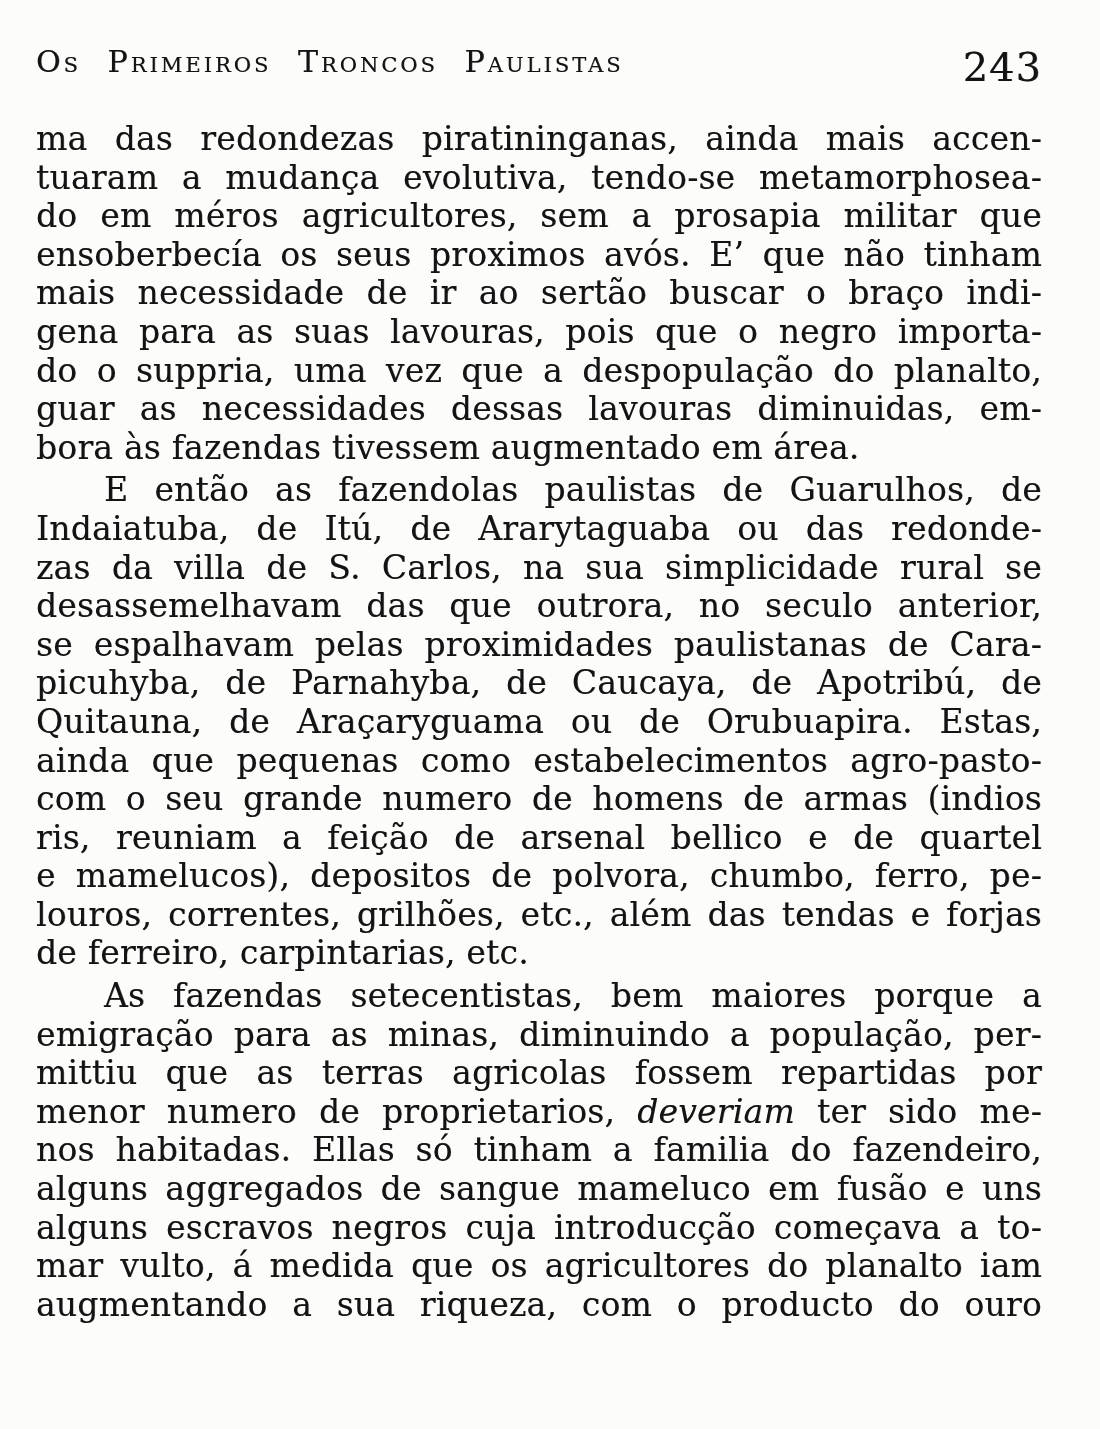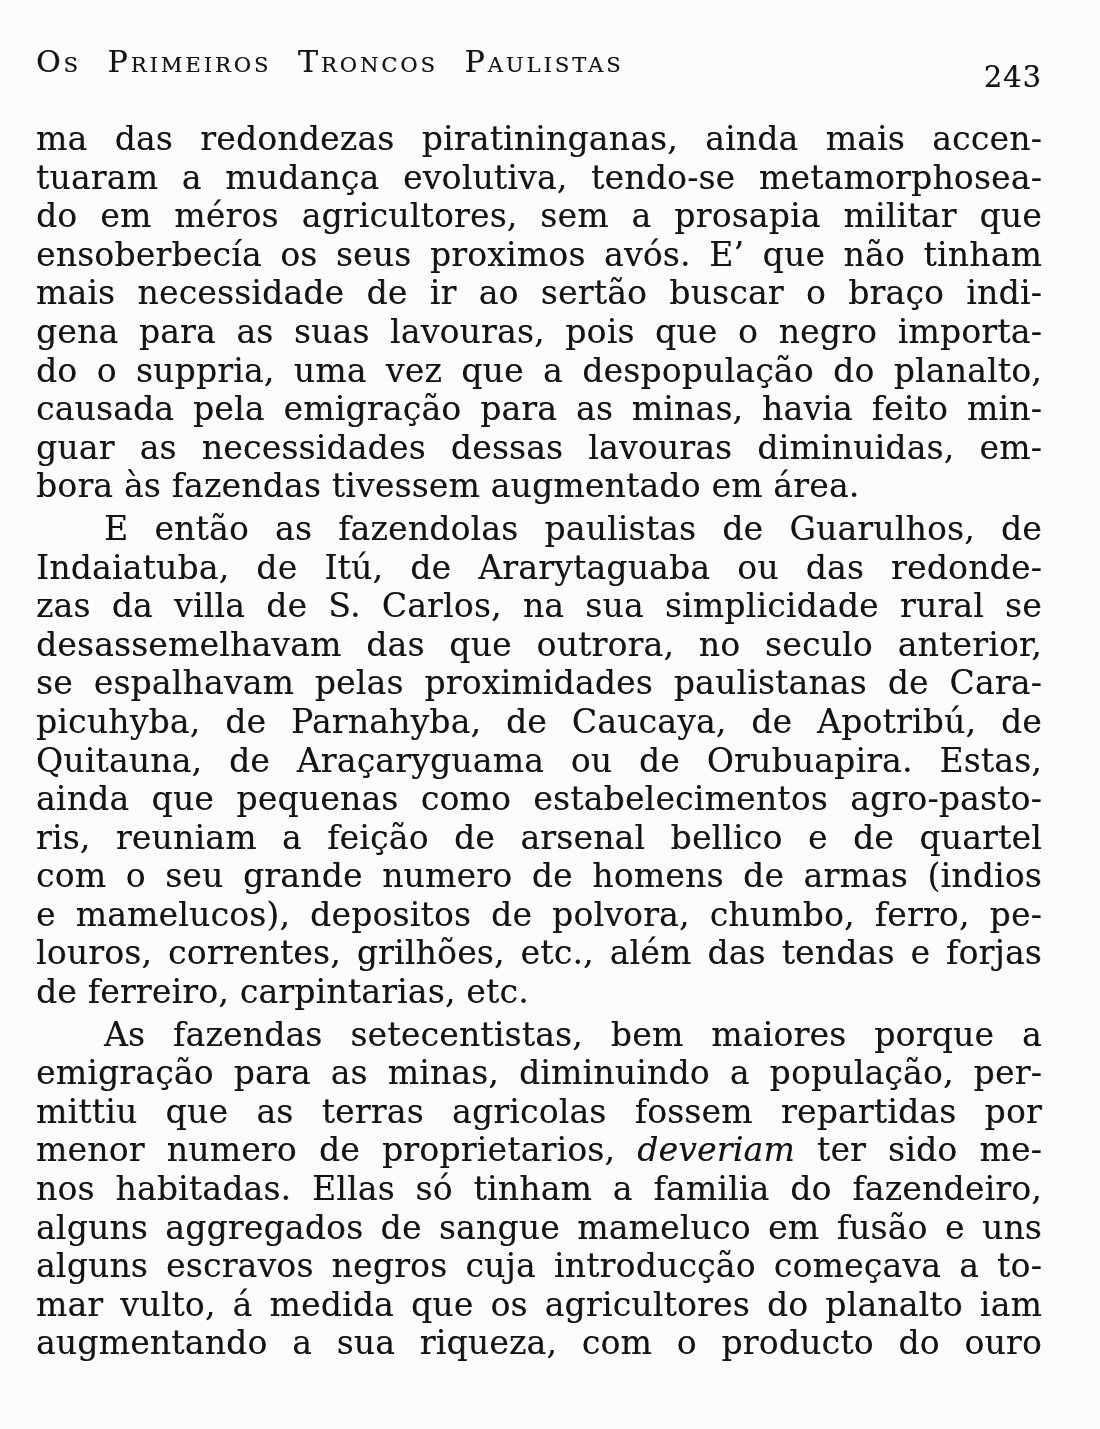--- a/index.html
+++ b/index.html
@@ -24,22 +24,22 @@
     font-variant-caps: small-caps;
     font-size: 30px;
     letter-spacing: 3px;
     word-spacing: 14px;
     white-space: nowrap;
     text-shadow: 0.4px 0.4px 0 rgba(19,19,19,0.55);
   }
   .page-number {
     position: absolute;
     right: 0;
-    top: 16px;
-    font-size: 29px;
+    top: 0;
+    font-size: 40px;
     letter-spacing: 1px;
     text-shadow: 0.4px 0.4px 0 rgba(19,19,19,0.55);
   }
   .text-block {
     position: absolute;
     top: 120px;
     left: 36px;
     width: 1006px;
     font-size: 33px;
     line-height: 38.6px;
@@ -69,36 +69,35 @@
   <div class="text-block">
 
     <div class="paragraph">
       <div class="line">ma das redondezas piratininganas, ainda mais accen-</div>
       <div class="line">tuaram a mudança evolutiva, tendo-se metamorphosea-</div>
       <div class="line">do em méros agricultores, sem a prosapia militar que</div>
       <div class="line">ensoberbecía os seus proximos avós. E’ que não tinham</div>
       <div class="line">mais necessidade de ir ao sertão buscar o braço indi-</div>
       <div class="line">gena para as suas lavouras, pois que o negro importa-</div>
       <div class="line">do o suppria, uma vez que a despopulação do planalto,</div>
-      <div class="line">causada pela emigração para as minas, havia feito min-</div>
       <div class="line">guar as necessidades dessas lavouras diminuidas, em-</div>
       <div class="line end">bora às fazendas tivessem augmentado em área.</div>
     </div>
 
     <div class="paragraph">
       <div class="line para-start">E então as fazendolas paulistas de Guarulhos, de</div>
       <div class="line">Indaiatuba, de Itú, de Ararytaguaba ou das redonde-</div>
       <div class="line">zas da villa de S. Carlos, na sua simplicidade rural se</div>
       <div class="line">desassemelhavam das que outrora, no seculo anterior,</div>
       <div class="line">se espalhavam pelas proximidades paulistanas de Cara-</div>
       <div class="line">picuhyba, de Parnahyba, de Caucaya, de Apotribú, de</div>
       <div class="line">Quitauna, de Araçaryguama ou de Orubuapira. Estas,</div>
       <div class="line">ainda que pequenas como estabelecimentos agro-pasto-</div>
+      <div class="line">com o seu grande numero de homens de armas (indios</div>
       <div class="line">ris, reuniam a feição de arsenal bellico e de quartel</div>
-      <div class="line">com o seu grande numero de homens de armas (indios</div>
       <div class="line">e mamelucos), depositos de polvora, chumbo, ferro, pe-</div>
       <div class="line">louros, correntes, grilhões, etc., além das tendas e forjas</div>
       <div class="line end">de ferreiro, carpintarias, etc.</div>
     </div>
 
     <div class="paragraph">
       <div class="line para-start">As fazendas setecentistas, bem maiores porque a</div>
       <div class="line">emigração para as minas, diminuindo a população, per-</div>
       <div class="line">mittiu que as terras agricolas fossem repartidas por</div>
       <div class="line"><span>menor numero de proprietarios, </span><span class="it">deveriam</span><span> ter sido me-</span></div>

